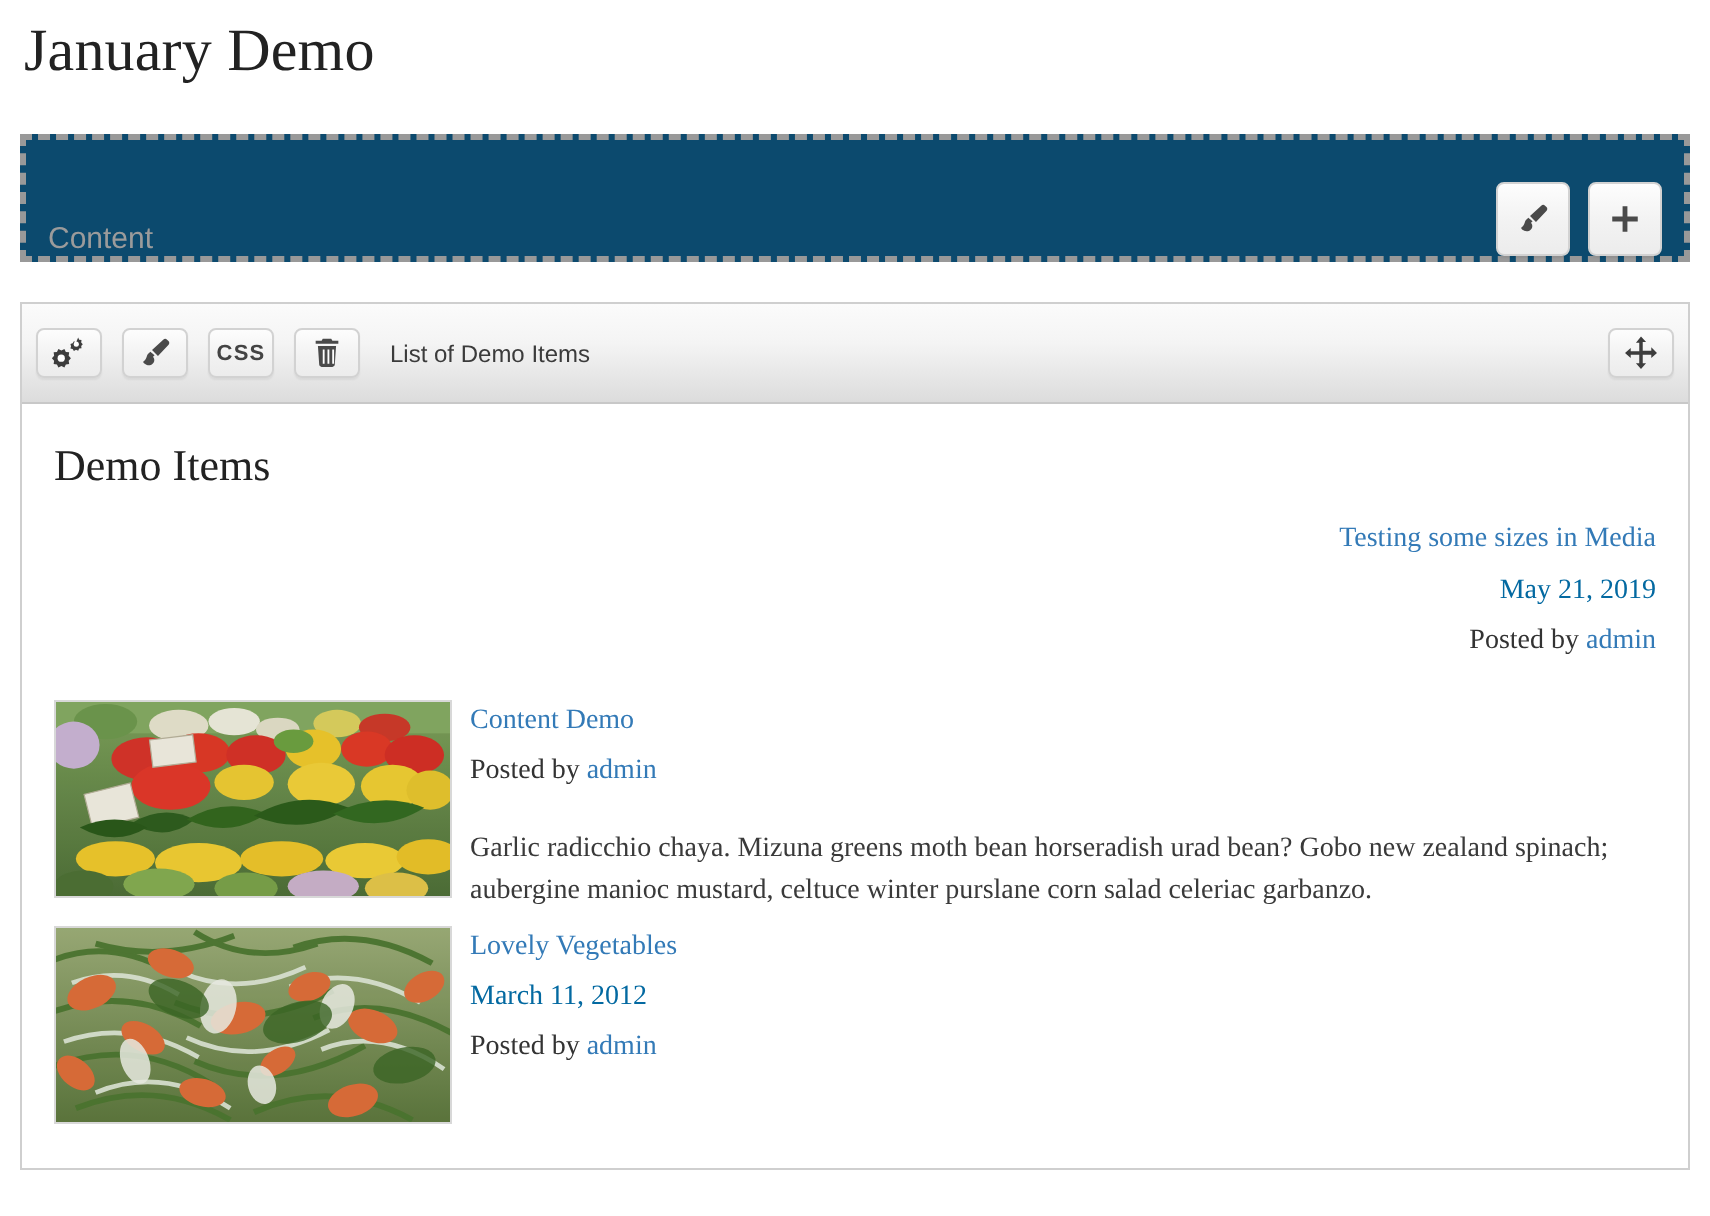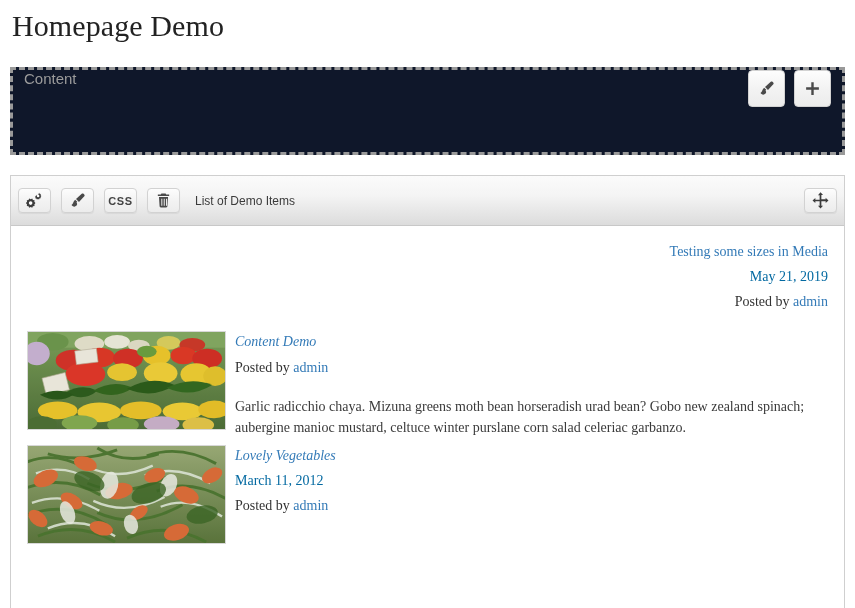--- a/index.html
+++ b/index.html
@@ -31,27 +31,27 @@
     color: #222222;
     margin: 0;
     padding: 8px 0 0 2px;
     line-height: 1.2;
     letter-spacing: 0.1px;
   }
 
   
   .dropzone {
     margin-top: 23px;
-    height: 88px;
+    height: 64px;
     border: 3px dashed #999999;
-    background: #0f172a;
+    background: #0c4a6e;
     position: relative;
     box-sizing: border-box;
     display: flex;
-    align-items: flex-start;
+    align-items: flex-end;
     padding: 0 11px;
   }
   .dropzone-label {
     font-family: "Liberation Sans", "DejaVu Sans", sans-serif;
     font-size: 15px;
     color: #9b9b9b;
     flex: 1 1 auto;
   }
   .dropzone-actions {
     display: flex;
@@ -176,28 +176,28 @@
     width: 199px;
     height: 99px;
     flex: 0 0 199px;
     border: 1px solid #d8d8d8;
     box-sizing: border-box;
     overflow: hidden;
     position: relative;
   }
   .thumb svg { display: block; width: 100%; height: 100%; }
   .item-text { flex: 1 1 auto; min-width: 0; padding-top: 1px; }
-  .item-text .item-link { margin-bottom: 2px; font-style: italic; }
+  .item-text .item-link { margin-bottom: 2px; }
 </style>
 </head>
 <body>
 
 <div class="page">
 
-  <h1 class="page-title">Homepage Demo</h1>
+  <h1 class="page-title">January Demo</h1>
 
   <div class="dropzone">
     <div class="dropzone-label">Content</div>
     <div class="dropzone-actions">
 
       <button class="btn big">
         <span>
           <svg width="17" height="17" viewBox="0 0 24 24" aria-hidden="true">
             <path fill="#4a4a4a" d="M20.5 2.6c-.7-.7-1.8-.8-2.5-.1L9.9 9.9l4.2 4.2 7.5-8c.7-.8.6-1.9-.1-2.6l-1-0.9z"></path>
             <path fill="#4a4a4a" d="M8.7 11.1l-1.3 1.3c-.6.6-.9 1.1-1.2 2.1-.4 1.4-.9 2.3-1.9 3.1-.5.4-.6.5-.6.8 0 .9 2.3 2.3 3.9 2.3 2.1 0 3.9-1.7 3.9-3.6 0-.8-.2-1.3-.9-2.4l1.1-1.1-3-2.5z"></path>
@@ -263,20 +263,21 @@
         <span>
           <svg width="19" height="19" viewBox="0 0 24 24" aria-hidden="true">
             <path fill="#3d3d3d" d="M12 1.5l3.2 3.6h-2.1v5.4h5.4V8.4L22.1 12l-3.6 3.2v-2.1h-5.4v5.4h2.1L12 22.1l-3.2-3.6h2.1v-5.4H5.5v2.1L1.9 12l3.6-3.2v2.1h5.4V5.5H8.8z"></path>
           </svg>
         </span>
       </button>
     </div>
 
     <div class="panel-body">
 
+      <h2 class="list-heading">Demo Items</h2>
 
       <div class="item">
         <a class="item-link" href="#">Testing some sizes in Media</a>
         <div class="item-date">May 21, 2019</div>
         <div class="item-author"><span>Posted by</span> <a href="#">admin</a></div>
       </div>
 
       <div class="item-with-thumb">
         <div class="thumb">
           <svg viewBox="0 0 199 99" preserveAspectRatio="none" aria-hidden="true">

